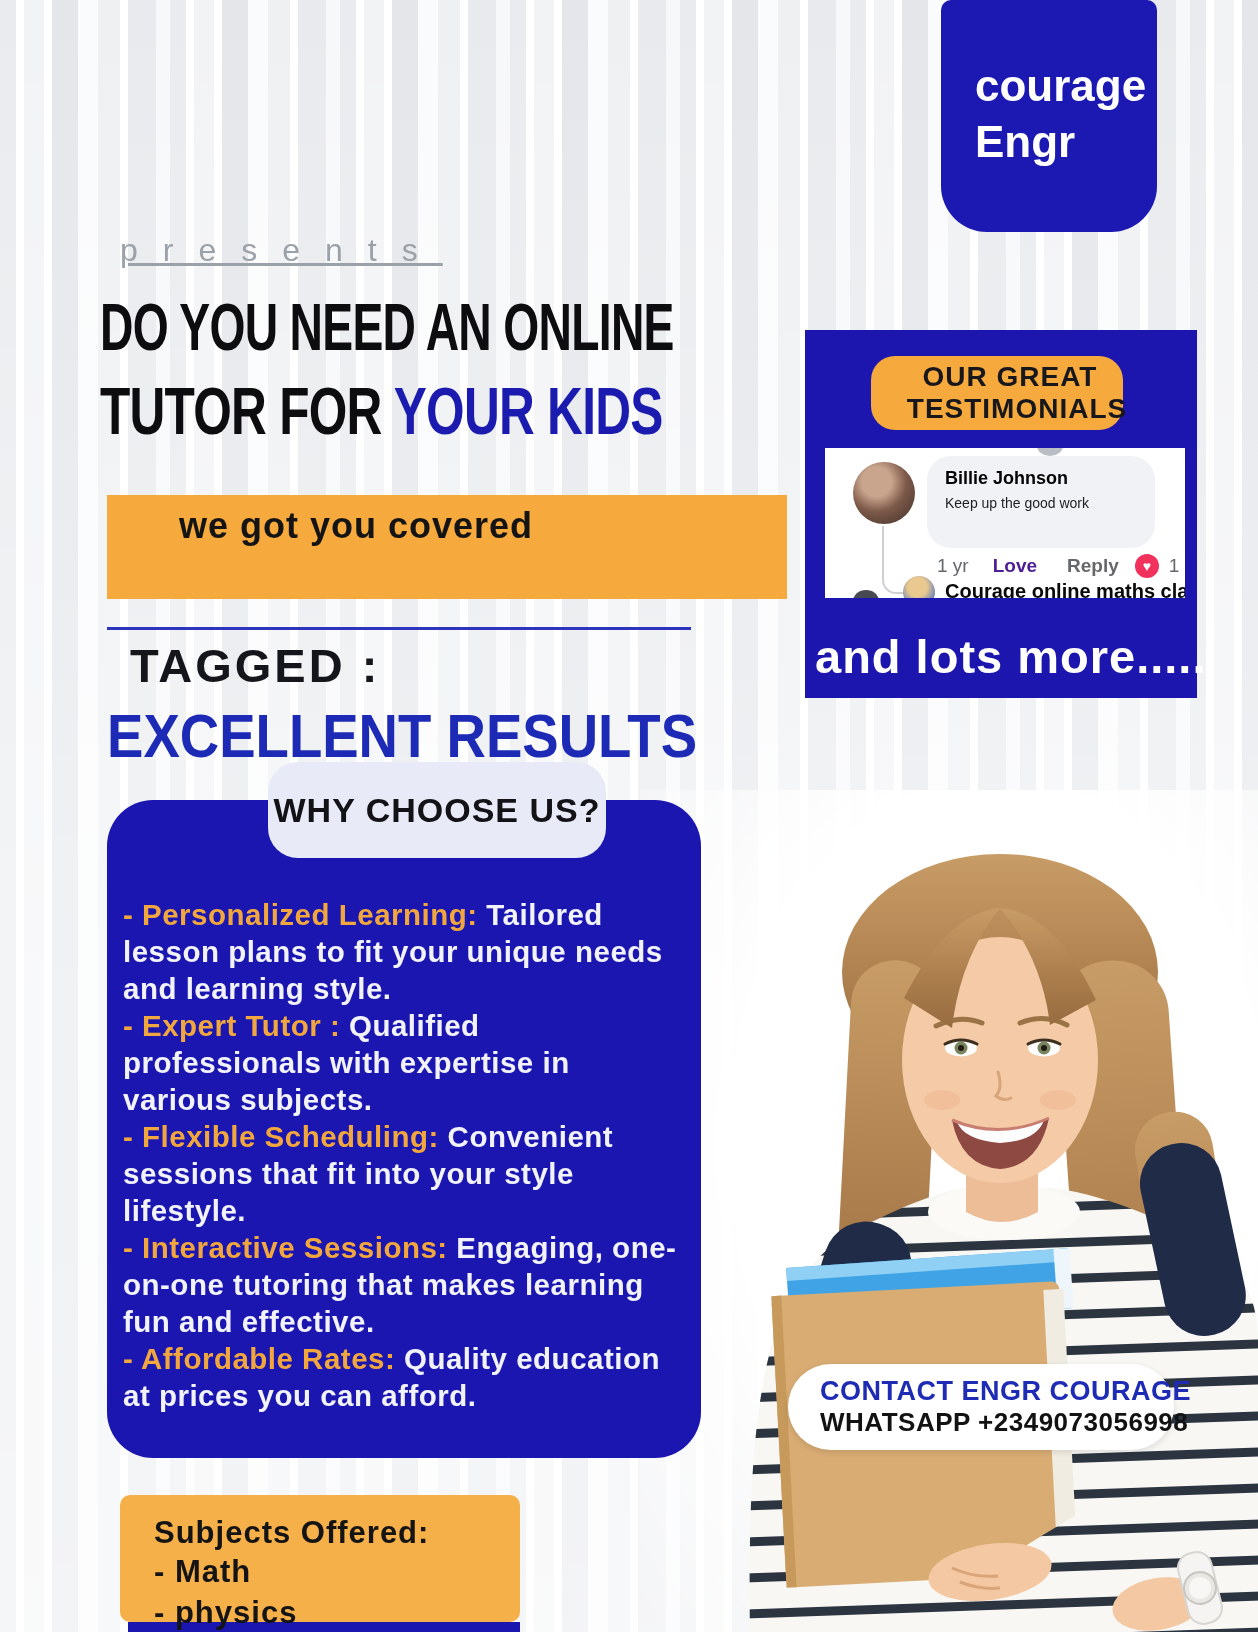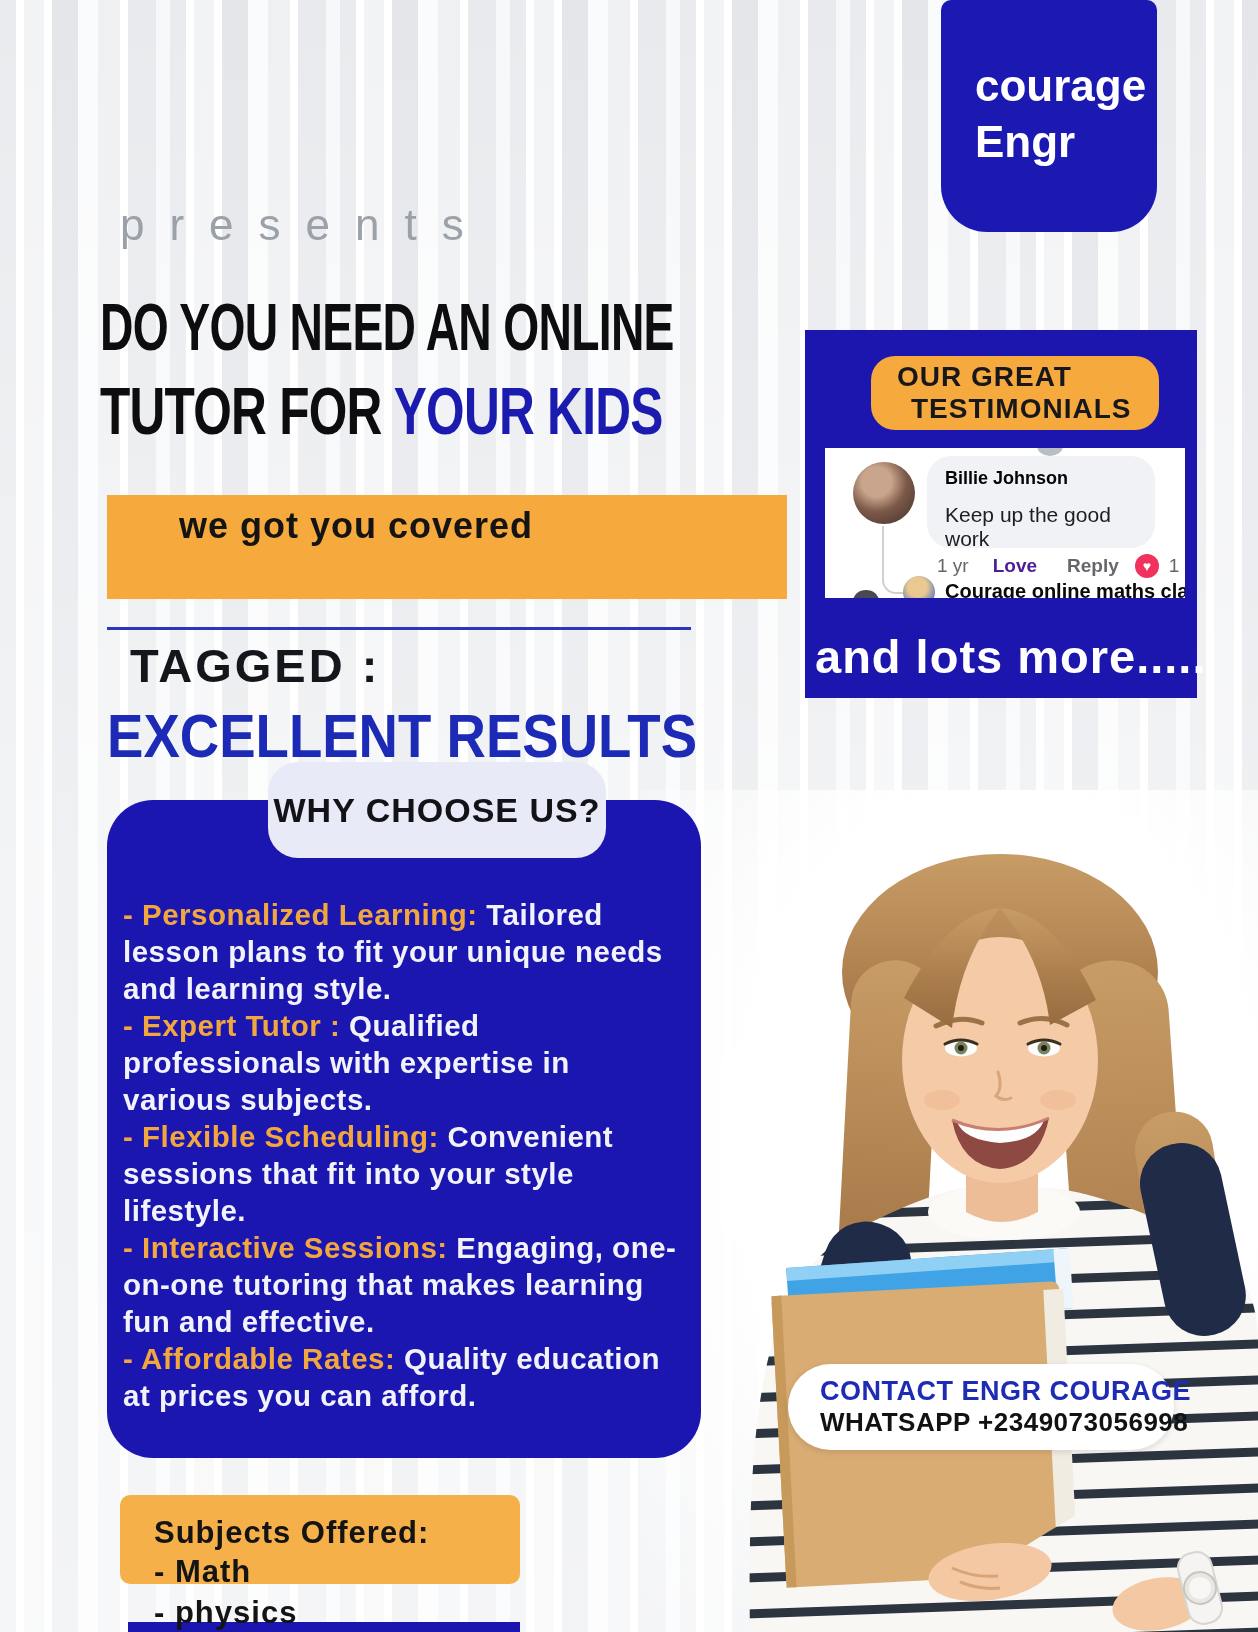--- a/index.html
+++ b/index.html
@@ -14,21 +14,21 @@
         #e8eaed 128px 156px, #f7f8fa 156px 170px);
   }
   .abs{position:absolute;}
 
   
   .brand-badge{left:941px; top:0; width:216px; height:232px; background:#1c18b2;
     border-radius:10px 10px 46px 46px; color:#ffffff; font-weight:bold; font-size:44px;
     line-height:56px; padding:58px 0 0 34px; box-sizing:border-box;}
 
   
-  .presents{left:120px; top:200px; color:#9ba1a9; font-size:44px; letter-spacing:25px; font-weight:400;}
+  .presents{left:120px; top:232px; color:#9ba1a9; font-size:32px; letter-spacing:25px; font-weight:400;text-decoration:underline;}
   .headline1{left:100px; top:288px; color:#0d0d0f; font-size:67px; font-weight:bold;
     transform:scaleX(.69); transform-origin:left center; white-space:nowrap; letter-spacing:-1px;}
   .headline2{left:100px; top:372px; font-size:67px; font-weight:bold;
     transform:scaleX(.74); transform-origin:left center; white-space:nowrap; letter-spacing:-1px;}
   .headline2 .black{color:#0d0d0f;}
   .headline2 .blue{color:#1b1caf;}
 
   
   .covered{left:107px; top:495px; width:680px; height:104px; background:#f6a93c;
     color:#141414; font-size:36px; font-weight:bold; line-height:46px;
@@ -44,33 +44,33 @@
     border-radius:30px; z-index:5; display:flex; align-items:center; justify-content:center;}
   .why-bubble span{color:#121217; font-size:34px; font-weight:800; letter-spacing:1px;}
   .why-box{left:107px; top:800px; width:594px; height:658px; background:#1b16b0;
     border-radius:46px; z-index:2; box-sizing:border-box; padding:96px 20px 0 16px;}
   .why-item{font-size:29.5px; font-weight:bold; line-height:37px; letter-spacing:.5px;}
   .why-item .lbl{color:#f2a73e;}
   .why-item .txt{color:#f2f3fa;}
 
   
   .testi-panel{left:805px; top:330px; width:392px; height:368px; background:#1c16ae;}
-  .testi-badge{position:absolute; left:66px; top:26px; width:288px; height:74px; background:#f6a93c;
-    border-radius:24px; display:flex; flex-direction:column; justify-content:center; padding-left:26px; box-sizing:border-box;}
+  .testi-badge{position:absolute; left:66px; top:26px; width:252px; height:74px; background:#f6a93c;
+    border-radius:24px; display:flex; flex-direction:column; justify-content:center; padding-left:26px; box-sizing:border-box;align-items:center;}
   .testi-badge .l1{color:#17171c; font-size:28px; font-weight:800; letter-spacing:1px;}
   .testi-badge .l2{color:#17171c; font-size:28px; font-weight:800; letter-spacing:1px; padding-left:14px;}
   .testi-card{position:absolute; left:20px; top:118px; width:360px; height:150px; background:#ffffff; overflow:hidden;}
   .sliver-top{position:absolute; left:212px; top:-12px; width:26px; height:20px; border-radius:50%; background:#b9bdc4;}
   .sliver-bot{position:absolute; left:28px; bottom:-14px; width:26px; height:22px; border-radius:50%; background:#474a52;}
   .fb-avatar{position:absolute; left:28px; top:14px; width:62px; height:62px; border-radius:50%;
     background:radial-gradient(circle at 38% 32%, #caa58d 0 26%, #7d5a4a 52%, #3f2e28 100%);}
   .fb-bubble{position:absolute; left:102px; top:8px; width:228px; height:92px; background:#f0f2f5; border-radius:24px;
     padding:12px 0 0 18px; box-sizing:border-box;}
   .fb-author{color:#050505; font-size:18px; font-weight:bold;}
-  .fb-text{color:#1c1e21; font-size:21px; margin-top:14px;}
+  .fb-text{color:#1c1e21; font-size:14px; margin-top:6px;}
   .fb-actions{position:absolute; left:112px; top:106px; display:flex; align-items:center; font-size:19px; color:#65676b;}
   .fb-time{margin-right:24px;}
   .fb-love{color:#4c1d95; font-weight:bold; margin-right:30px;}
   .fb-reply{color:#65676b; font-weight:bold; margin-right:16px;}
   .love-badge{width:24px; height:24px; border-radius:50%; background:#f0325c; color:#ffffff; font-size:14px;
     display:flex; align-items:center; justify-content:center; margin-right:10px;}
   .fb-count{color:#65676b;}
   .fb-thread{position:absolute; left:57px; top:78px; width:38px; height:66px;
     border-left:2px solid #ced0d4; border-bottom:2px solid #ced0d4; border-bottom-left-radius:14px;}
   .reply-avatar{position:absolute; left:78px; top:128px; width:32px; height:32px; border-radius:50%;
@@ -83,21 +83,21 @@
     background:radial-gradient(ellipse at 58% 42%, #ffffff 52%, rgba(255,255,255,0) 98%);}
   .photo{left:660px; top:820px; width:598px; height:812px;}
 
   
   .contact-pill{left:788px; top:1364px; width:386px; height:86px; background:#ffffff; border-radius:44px;
     z-index:6; box-sizing:border-box; padding:12px 0 0 32px; box-shadow:0 2px 6px rgba(0,0,0,.12);text-align:right;}
   .contact-l1{color:#1d2bb5; font-size:27px; font-weight:800; letter-spacing:.5px; white-space:nowrap;}
   .contact-l2{color:#121212; font-size:26px; font-weight:800; letter-spacing:.5px; white-space:nowrap;}
 
   
-  .subjects{left:120px; top:1495px; width:400px; height:89px; background:#f6b04a; border-radius:10px;
+  .subjects{left:120px; top:1495px; width:400px; height:127px; background:#f6b04a; border-radius:10px;
     box-sizing:border-box; padding:20px 0 0 34px; z-index:4;}
   .subjects .title{color:#141414; font-size:31px; font-weight:bold; letter-spacing:1px;}
   .subjects .item{color:#141414; font-size:31px; font-weight:bold; line-height:41px; letter-spacing:1px;}
   .subjects-strip{left:128px; top:1622px; width:392px; height:10px; background:#1b16b0; z-index:3;}
 </style>
 </head>
 <body>
 
 <div id="poster">
 

